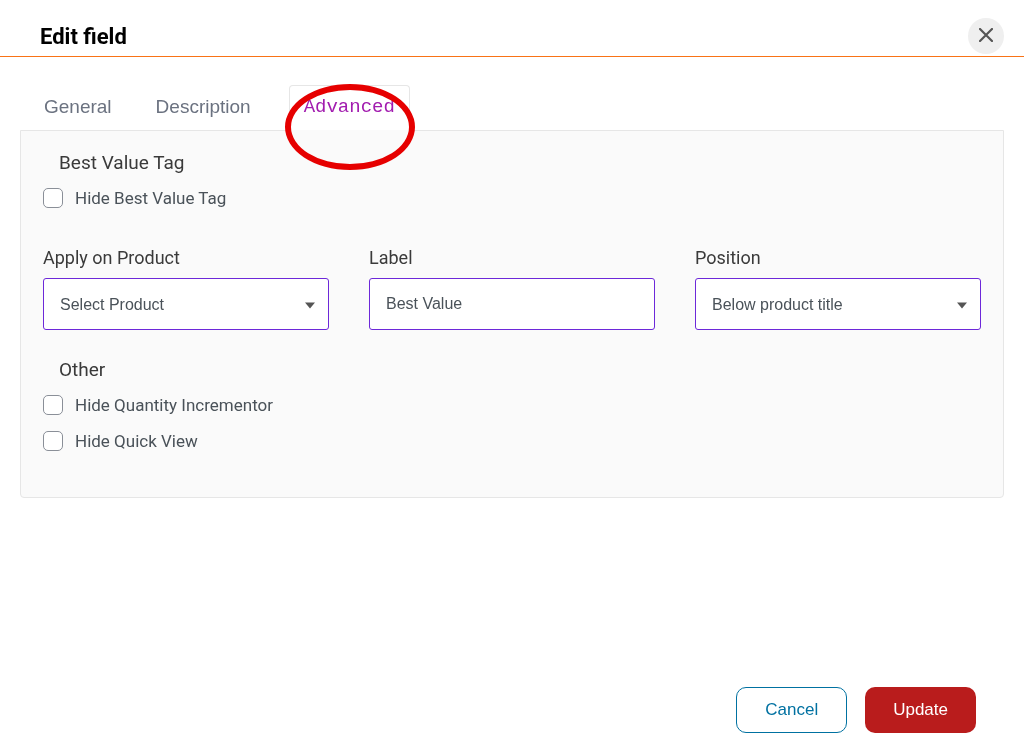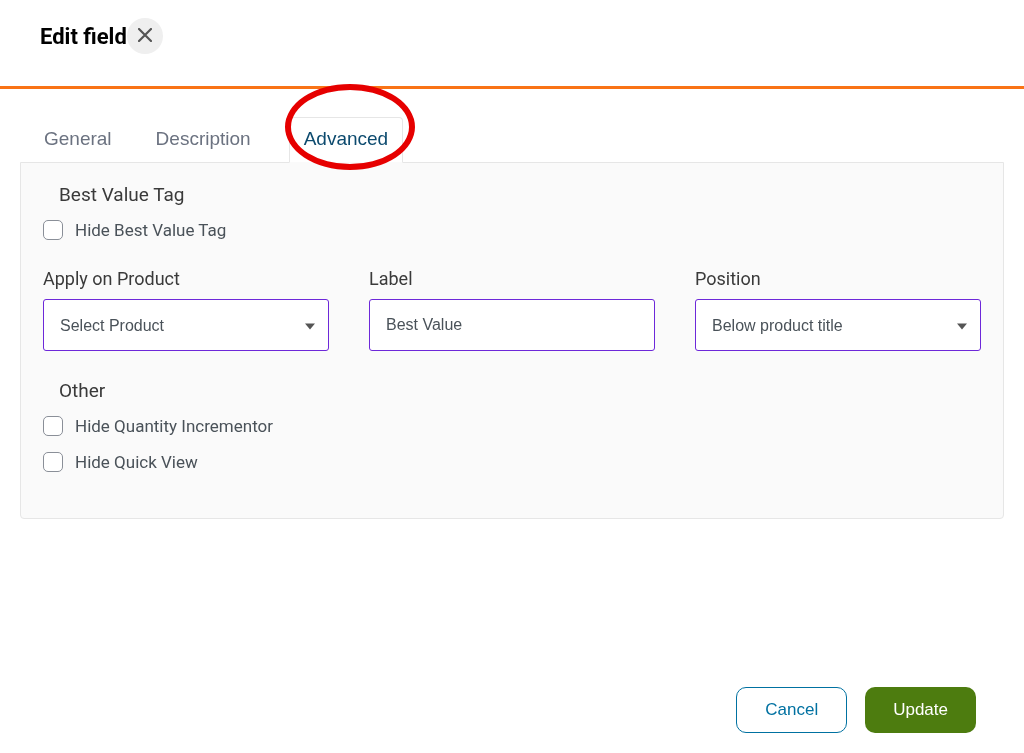--- a/index.html
+++ b/index.html
@@ -7,22 +7,23 @@
       font-family: -apple-system, BlinkMacSystemFont, "Segoe UI", Roboto, Helvetica, Arial, sans-serif;
       background: #fff;
       color: #1a1a1a;
       width: 1024px;
       height: 753px;
       position: relative;
     }
     .modal-header {
       display: flex;
       align-items: center;
-      padding: 18px 20px 32px 40px;
-      border-bottom: 3px solid #f97316;
+      justify-content: space-between;
+      padding: 18px 20px 2px 40px;
+      border-bottom: 1px solid #f97316;
     }
     .modal-title {
       font-size: 22px;
       font-weight: 700;
       color: #000;
     }
     .close-btn {
       width: 36px;
       height: 36px;
       border-radius: 50%;
@@ -49,27 +50,28 @@
       font-size: 19px;
       color: #6b7280;
       padding: 10px 6px 12px 6px;
       cursor: pointer;
       background: none;
       border: none;
     }
     .tab.active {
       border: 1px solid #e6e6e6;
       border-bottom: 1px solid #fafafa;
-      color: #0c4a6e;
+      color: #a21caf;
       border-radius: 4px 4px 0 0;
       position: relative;
       z-index: 2;
       margin-bottom: -1px;
       padding-left: 14px;
       padding-right: 14px;
+      font-family: Liberation Mono, monospace;
     }
     .annotation-oval {
       position: absolute;
       border: 6px solid #e60000;
       border-radius: 50%;
       width: 130px;
       height: 86px;
       pointer-events: none;
       left: 285px;
       top: 84px;
@@ -119,20 +121,21 @@
     }
     .form-row {
       display: flex;
       gap: 40px;
       margin-top: 28px;
     }
     .form-col {
       flex: 1;
       display: flex;
       flex-direction: column;
+      margin-top: 11px;
     }
     .field-label {
       font-size: 18px;
       color: #3a3a3a;
       margin-bottom: 10px;
       font-weight: 400;
     }
     .field-input, .field-select {
       height: 52px;
       border: 1px solid #6d28d9;
@@ -176,21 +179,21 @@
       display: flex;
       align-items: center;
       justify-content: center;
     }
     .btn-secondary {
       background: #fff;
       color: #0071a1;
       border: 1px solid #0071a1;
     }
     .btn-primary {
-      background: #4d7c0f;
+      background: #b91c1c;
       color: #fff;
     }
   </style>
 </head>
 <body>
 
 <div class="annotation-oval"></div>
 
 <div class="modal-header">
   <h2 class="modal-title">Edit field</h2>

